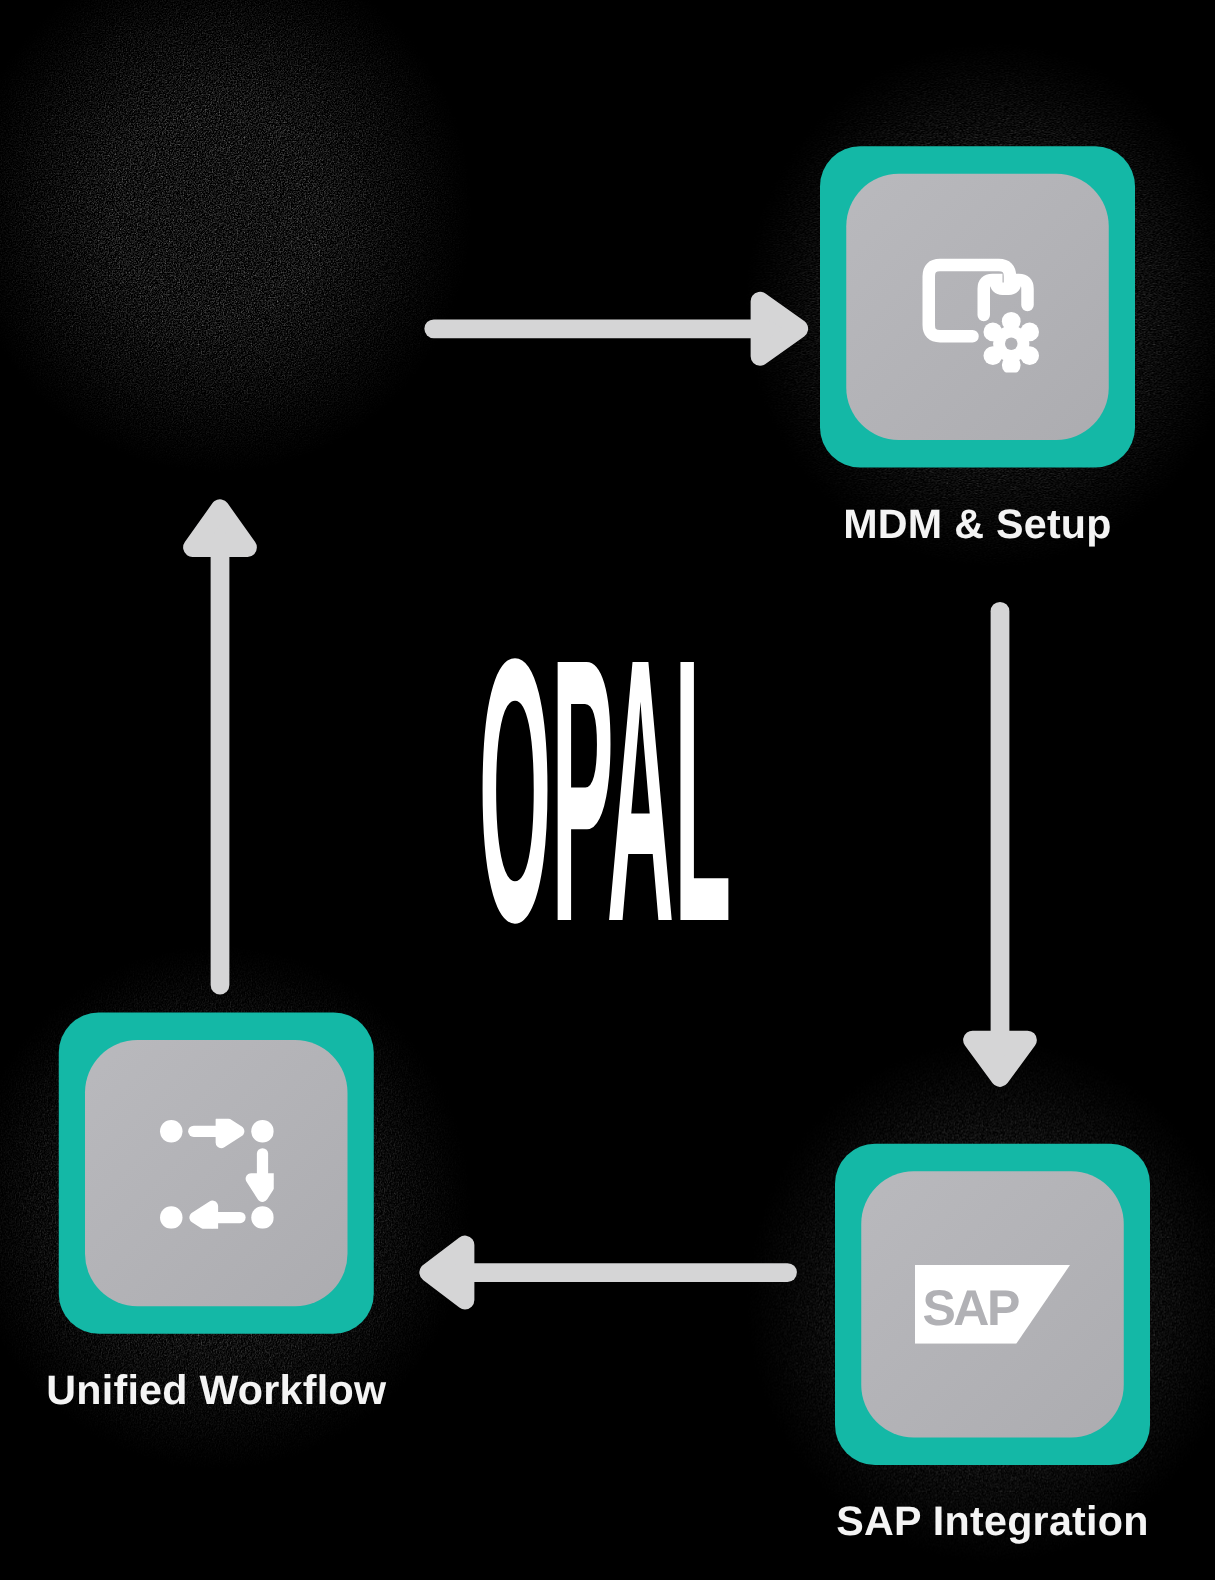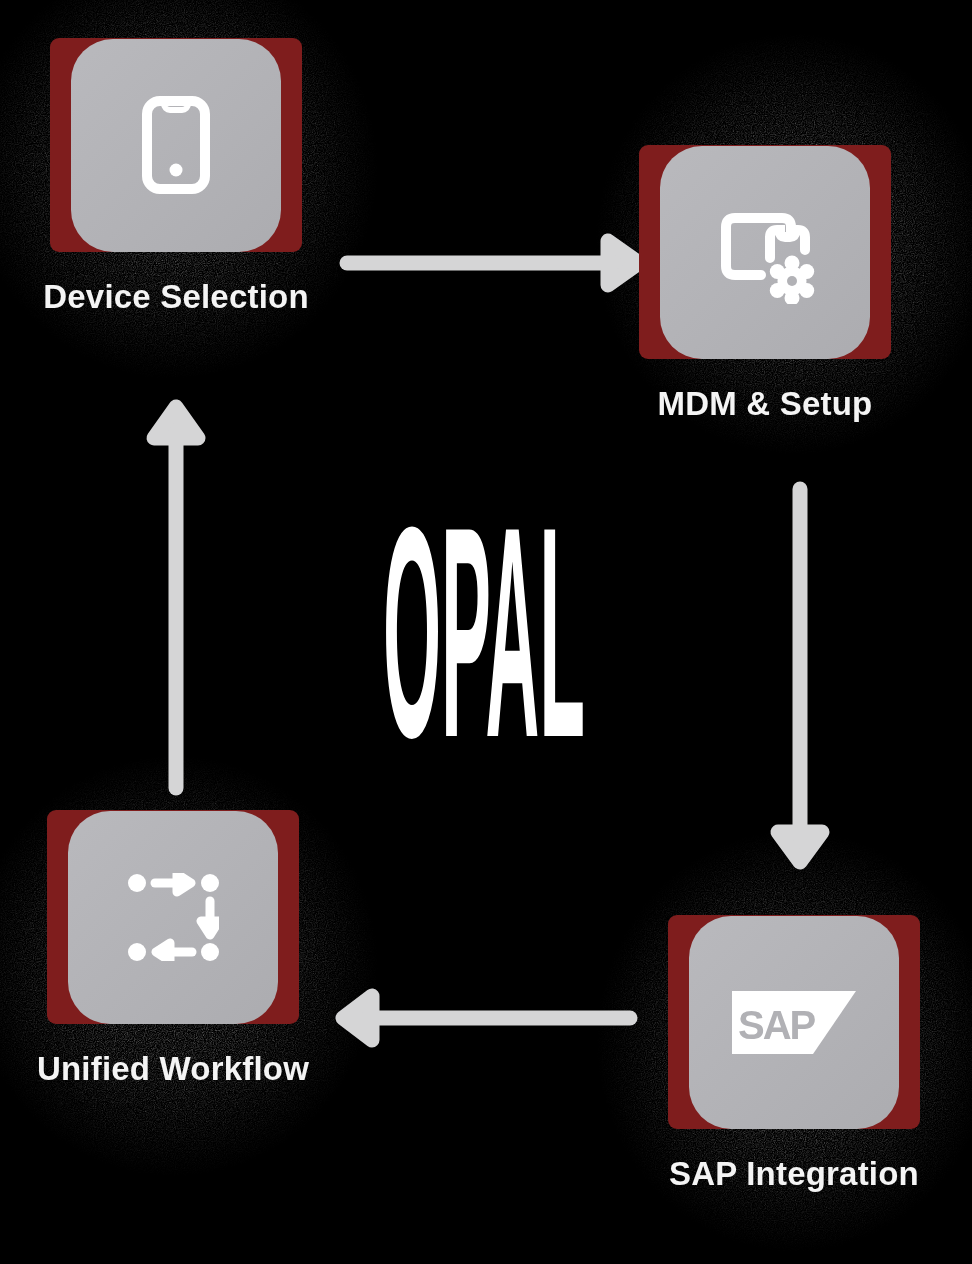--- a/index.html
+++ b/index.html
@@ -19,23 +19,23 @@
     position: absolute;
     left: 0;
     top: 0;
   }
   .node {
     position: absolute;
     width: 252px;
   }
   .card {
     width: 252px;
-    height: 214px;
-    background: #7f1d1d;
-    border-radius: 9px;
+    height: 257px;
+    background: #14b8a6;
+    border-radius: 32px;
     display: flex;
     align-items: center;
     justify-content: center;
   }
   .tile {
     width: 210px;
     height: 213px;
     border-radius: 42px;
     background: linear-gradient(135deg, #b9b9bd 0%, #b2b2b6 55%, #acacb0 100%);
     display: flex;
@@ -98,34 +98,22 @@
         <polygon points="372,996 372,1040 343,1018" stroke-linejoin="round"></polygon>
       </g>
       <g>
         <line x1="176" y1="788" x2="176" y2="438"></line>
         <polygon points="154,438 198,438 176,407" stroke-linejoin="round"></polygon>
       </g>
     </g>
     <text x="484" y="736" text-anchor="middle" font-family="Liberation Sans, sans-serif" font-weight="bold" font-size="300" fill="#ffffff" textLength="202" lengthAdjust="spacingAndGlyphs">OPAL</text>
   </svg>
 
-  <div class="node" style="left:50px; top:38px;">
-    <div class="card">
-      <div class="tile">
-        <svg class="icon-svg" width="70" height="100" viewBox="0 0 70 100">
-          <rect x="6" y="6" width="58" height="88" rx="13" fill="none" stroke="#ffffff" stroke-width="10"></rect>
-          <path d="M23 7 v2 a6 6 0 0 0 6 6 h12 a6 6 0 0 0 6 -6 v-2" fill="none" stroke="#ffffff" stroke-width="6"></path>
-          <circle cx="35" cy="75" r="6.5" fill="#ffffff"></circle>
-        </svg>
-      </div>
-    </div>
-    <div class="node-label">Device Selection</div>
-  </div>
 
-  <div class="node" style="left:639px; top:117px;margin-top:28px;">
+  <div class="node" style="left:656px; top:117px;">
     <div class="card">
       <div class="tile">
         <svg class="icon-svg" width="104" height="104" viewBox="0 0 104 104">
           <g fill="none" stroke="#ffffff" stroke-width="10" stroke-linecap="round">
             <path d="M48 75 H22 Q13 75 13 66 V27 Q13 18 22 18 H69 Q78 18 78 27 V32"></path>
             <path d="M57 58 V37 Q57 30 64 30 H67 V32 Q67 37 72 37 H77 Q82 37 82 32 V30 H85 Q92 30 92 37 V50"></path>
           </g>
           <g fill="#ffffff">
             <circle cx="79" cy="81" r="7.5" transform="translate(0,-18)"></circle>
             <circle cx="93.7" cy="71.5" r="7.5" transform="translate(0,0)"></circle>

